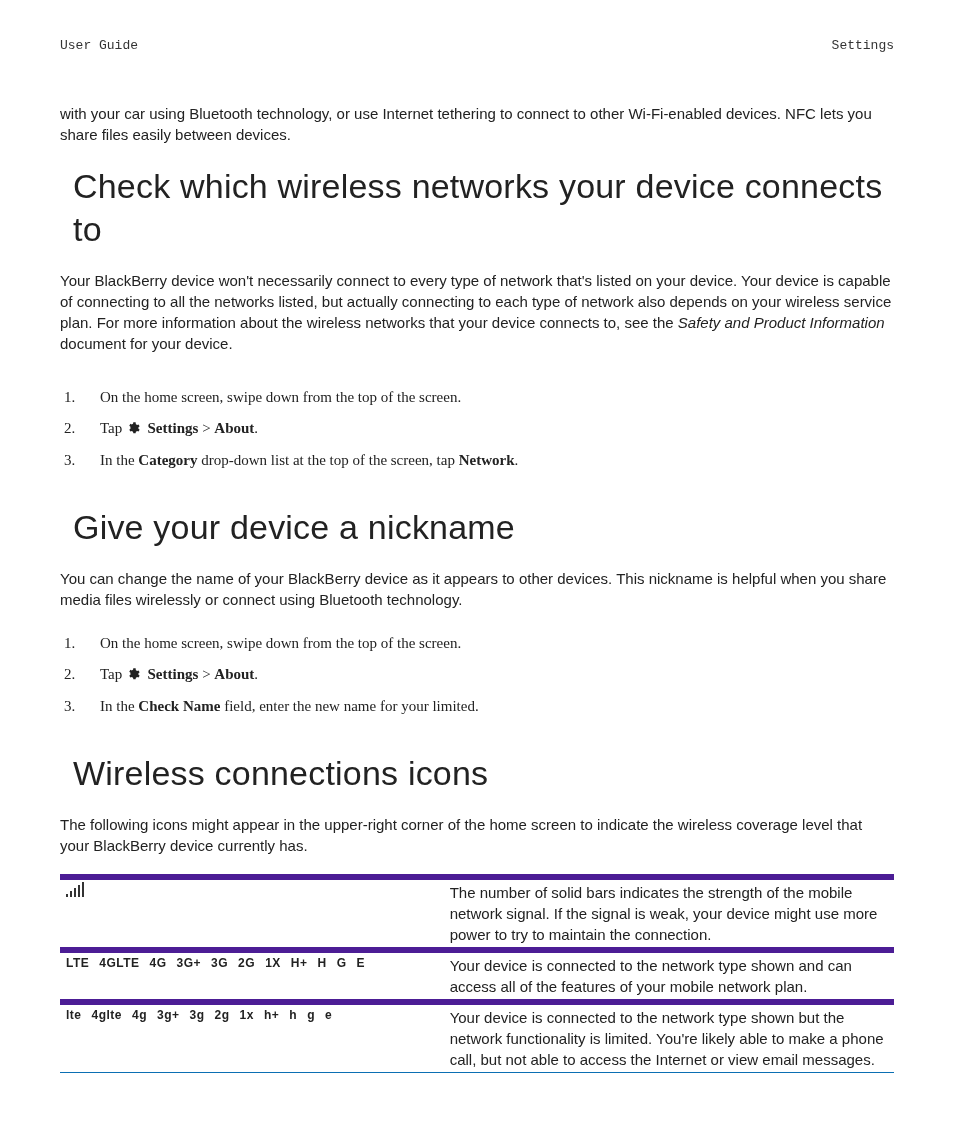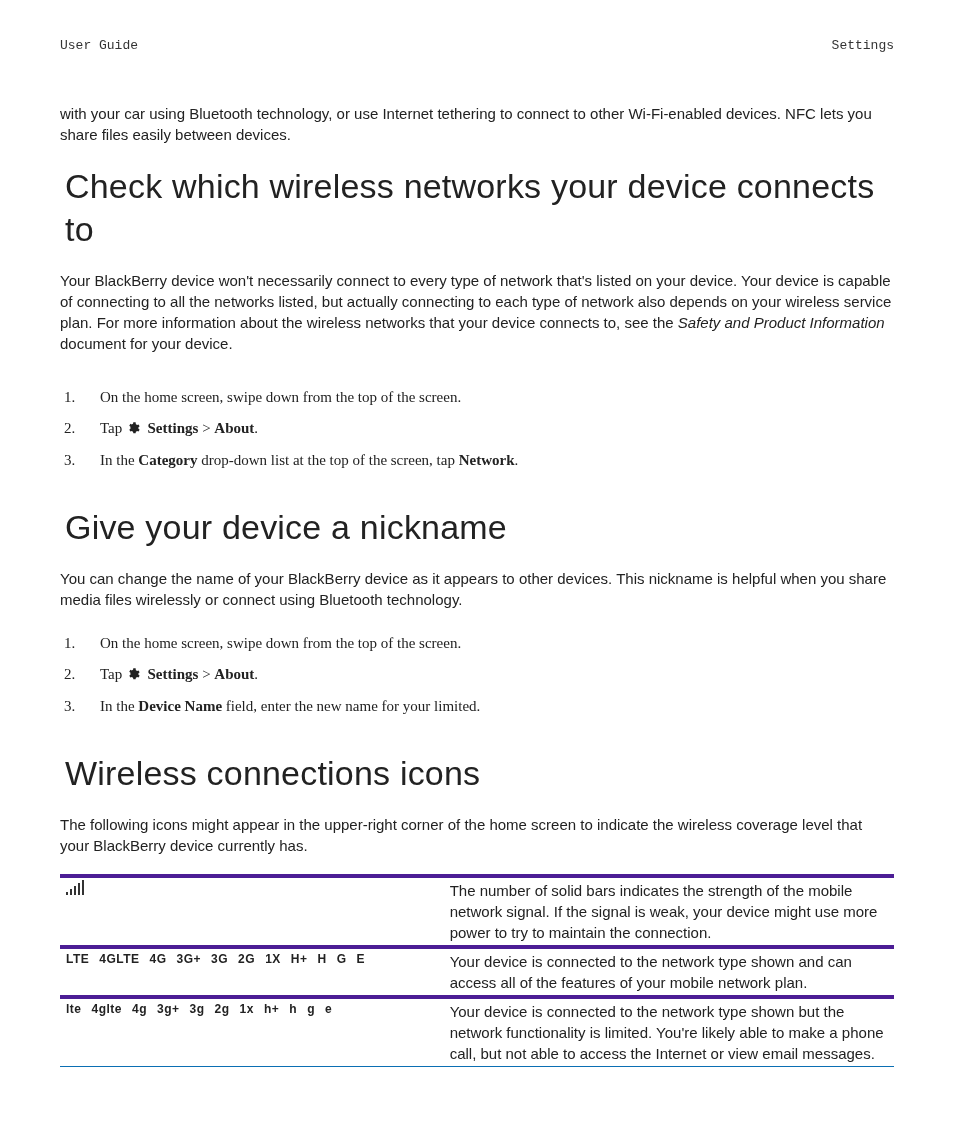--- a/index.html
+++ b/index.html
@@ -1,30 +1,30 @@
 <!DOCTYPE html>
 <html><head>
 <meta charset="utf-8">
 <style>
   html,body{margin:0;padding:0;background:#fff;color:#222;font-family:"Helvetica Neue",Helvetica,Arial,sans-serif;}
   .page{width:954px;min-height:1145px;box-sizing:border-box;padding:38px 60px 40px 60px;position:relative;}
   .hdr{display:flex;justify-content:space-between;font-size:13px;color:#333;margin-bottom:50px;font-family:Liberation Mono, monospace;}
   .intro-p{font-size:15px;line-height:1.4;margin:0 0 28px 0;}
   .intro-p.tight{margin-bottom:20px;margin-top:16px;}
   .intro-p.smallgap{margin-bottom:18px;}
-  h1{font-weight:300;font-size:34px;line-height:1.25;margin:0 0 20px 5px;letter-spacing:0.2px;color:#222;}
+  h1{font-weight:300;font-size:34px;line-height:1.25;margin:0 0 20px 13px;letter-spacing:0.2px;color:#222;}
   h1.big{font-size:34px;}
   em{}
   ol.steps{list-style:none;padding:0;margin:0 0 30px 0;counter-reset:step;}
   ol.steps>li{counter-increment:step;font-size:15px;line-height:1.5;padding:4px 0 4px 40px;position:relative;font-family:Liberation Serif, serif;}
   ol.steps>li::before{content:counter(step)".";position:absolute;left:4px;top:4px;}
   .gear{display:inline-block;vertical-align:-2px;}
   .bold{font-weight:700;}
   table.icons{width:100%;border-collapse:collapse;margin-top:6px;font-size:15px;}
-  table.icons td{padding:2px 6px;vertical-align:top;border-top:4px solid #4c1d95;border-bottom:1px solid #0b6fb3;line-height:1.4;}
+  table.icons td{padding:2px 6px;vertical-align:top;border-top:6px solid #4c1d95;border-bottom:1px solid #0b6fb3;line-height:1.4;}
   table.icons td.iconcell{width:46%;}
   .netlabels{font-size:12px;font-weight:700;letter-spacing:0.5px;display:flex;flex-wrap:wrap;gap:10px;}
   .netlabels.lower{font-weight:700;text-transform:lowercase;}
   svg{overflow:visible;}
 </style>
 </head>
 <body>
 
 <div class="page">
 
@@ -66,21 +66,21 @@
     <li>
       <span>Tap </span>
       <span class="gear">
         <svg width="14" height="14" viewBox="0 0 24 24">
             <path fill="#222" d="M12 8a4 4 0 1 0 0 8 4 4 0 0 0 0-8zm9.4 4a7.5 7.5 0 0 0-.1-1.2l2.1-1.6-2-3.4-2.5 1a7.6 7.6 0 0 0-2-1.2L16.5 2h-4l-.4 2.6a7.6 7.6 0 0 0-2 1.2l-2.5-1-2 3.4 2.1 1.6A7.5 7.5 0 0 0 7.6 12c0 .4 0 .8.1 1.2l-2.1 1.6 2 3.4 2.5-1c.6.5 1.3.9 2 1.2l.4 2.6h4l.4-2.6c.7-.3 1.4-.7 2-1.2l2.5 1 2-3.4-2.1-1.6c.1-.4.1-.8.1-1.2z"></path>
           </svg>
       </span>
       <span>&nbsp;</span><span class="bold">Settings</span><span> &gt; </span><span class="bold">About</span><span>.</span>
     </li>
     <li>
-      <span>In the </span><span class="bold">Device Name</span><span> field, enter the new name for your limited.</span><span></span>
+      <span>In the </span><span class="bold">Check Name</span><span> field, enter the new name for your limited.</span><span></span>
     </li>
   </ol>
 
   <h1>Wireless connections icons</h1>
 
   <p class="intro-p smallgap">The following icons might appear in the upper-right corner of the home screen to indicate the wireless coverage level that your BlackBerry device currently has.</p>
 
   <table class="icons">
     <tbody>
         <tr>

